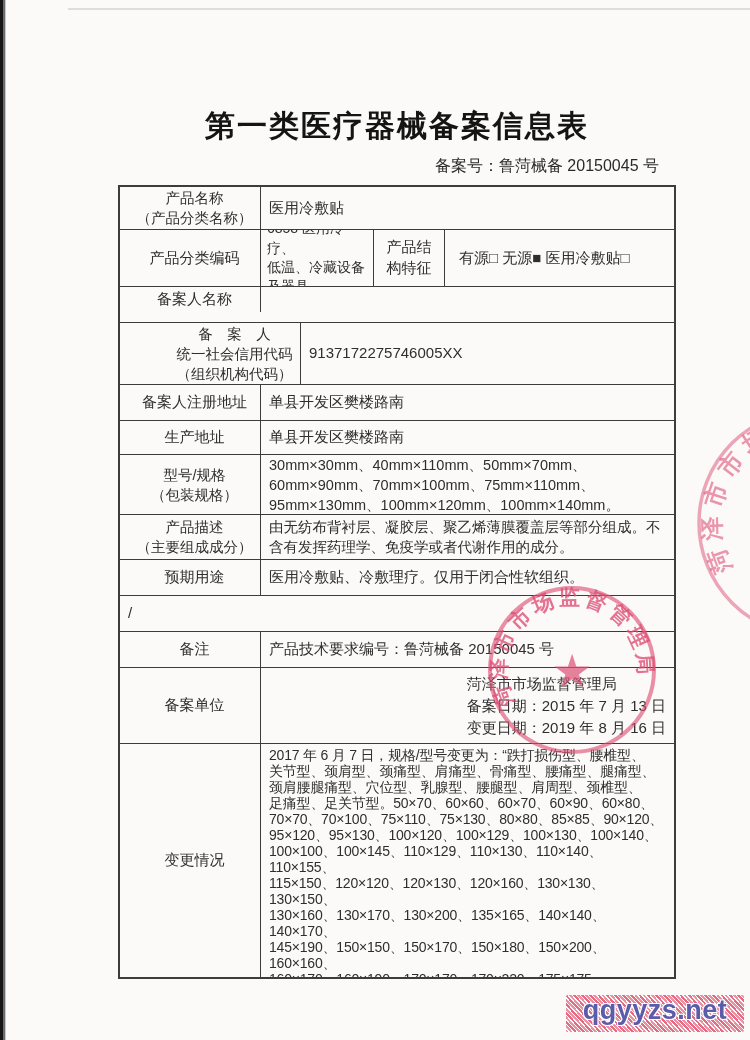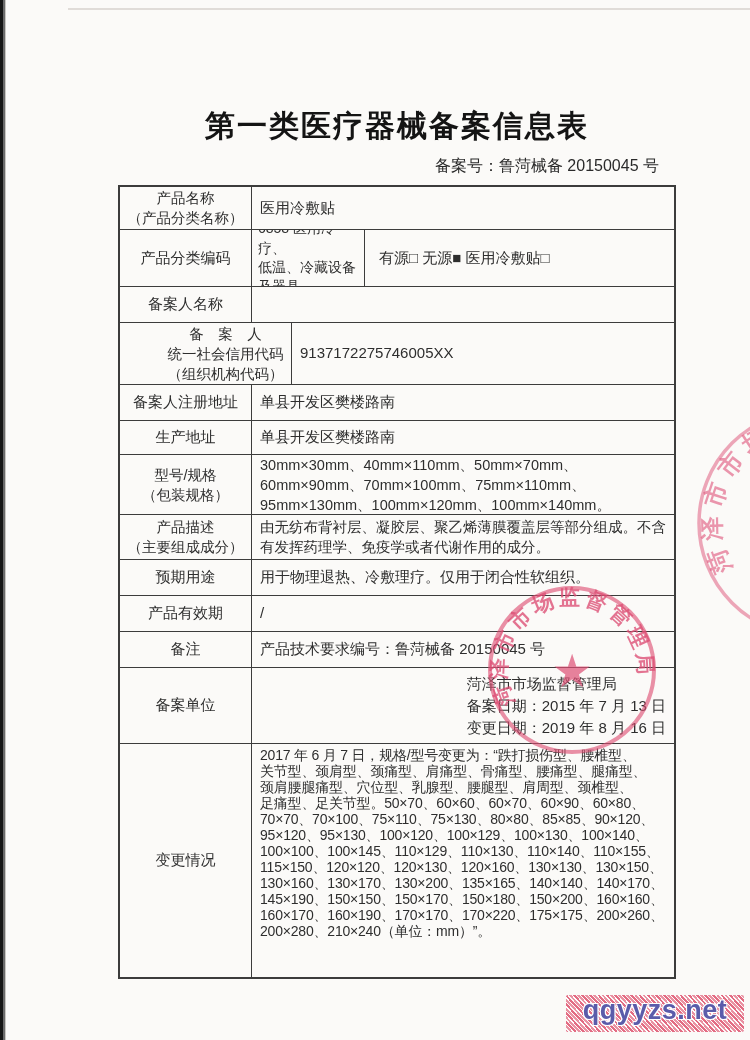--- a/index.html
+++ b/index.html
@@ -18,23 +18,23 @@
   .doc-subtitle{position:absolute;left:132px;top:156px;width:527px;text-align:right;
     font-size:16px;color:#2a2a2a;}
 
   .doc-table{position:absolute;left:118px;top:185px;width:558px;
     border:2px solid #3c3c3c;background:transparent;box-sizing:border-box;}
   .row{display:flex;border-bottom:1px solid #3c3c3c;box-sizing:border-box;}
   .row:last-child{border-bottom:none;}
   .cell{box-sizing:border-box;display:flex;align-items:center;
     font-size:15px;line-height:1.38;white-space:pre-line;overflow:hidden;}
   .cell.label{width:132px;border-right:1px solid #3c3c3c;justify-content:center;
-    text-align:center;flex:none;padding:2px 3px;}
+    text-align:center;flex:none;padding:2px 3px;margin-left:9px;}
   .cell.value{flex:1;padding:3px 8px;text-align:left;}
-  .r1{height:43px;} .r2{height:57px;} .r3{height:36px;} .r4{height:62px;padding-left:40px;}
+  .r1{height:43px;} .r2{height:57px;} .r3{height:36px;flex-direction:column;} .r4{height:62px;padding-left:40px;}
   .r5{height:36px;} .r6{height:34px;justify-content:space-between;} .r7{height:60px;justify-content:flex-end;} .r8{height:45px;}
   .r9{height:36px;} .r10{height:36px;} .r11{height:36px;} .r12{height:76px;}
   .r13{height:233px;}
   .cell.sub1{width:113px;border-right:1px solid #3c3c3c;flex:none;
     padding:2px 6px;font-size:14px;align-items:center;}
   .cell.sub2{width:71px;border-right:1px solid #3c3c3c;flex:none;
     justify-content:center;text-align:center;padding:2px 3px;}
   .small-label{font-size:14.5px;}
   .spec-value{font-size:14.5px;line-height:20px;}
   .authority-value{justify-content:flex-end;text-align:right;padding-right:38px;line-height:22px;}
@@ -68,20 +68,22 @@
     <div class="cell label small-label">产品名称
 （产品分类名称）</div>
     <div class="cell value">医用冷敷贴</div>
   </div>
 
   <div class="row r2">
     <div class="cell label">产品分类编码</div>
     <div class="cell sub1">6858 医用冷疗、
 低温、冷藏设备
 及器具</div>
+    <div class="cell sub2">产品结
+构特征</div>
     <div class="cell value" style="padding-left:14px;">有源□  无源■  医用冷敷贴□</div>
   </div>
 
   <div class="row r3">
     <div class="cell label">备案人名称</div>
   </div>
 
   <div class="row r4">
     <div class="cell label small-label">备　案　人
 统一社会信用代码
@@ -106,25 +108,24 @@
   </div>
 
   <div class="row r8">
     <div class="cell label small-label">产品描述
 （主要组成成分）</div>
     <div class="cell value spec-value">由无纺布背衬层、凝胶层、聚乙烯薄膜覆盖层等部分组成。不含有发挥药理学、免疫学或者代谢作用的成分。</div>
   </div>
 
   <div class="row r9">
     <div class="cell label">预期用途</div>
-    <div class="cell value">用于物理退热、冷敷理疗。仅用于闭合性软组织。</div>
+    <div class="cell value">医用冷敷贴、冷敷理疗。仅用于闭合性软组织。</div>
   </div>
 
   <div class="row r10">
-    <div class="cell label">产品有效期</div>
     <div class="cell value">/</div>
   </div>
 
   <div class="row r11">
     <div class="cell label">备注</div>
     <div class="cell value">产品技术要求编号：鲁菏械备 20150045 号</div>
   </div>
 
   <div class="row r12">
     <div class="cell label">备案单位</div>

